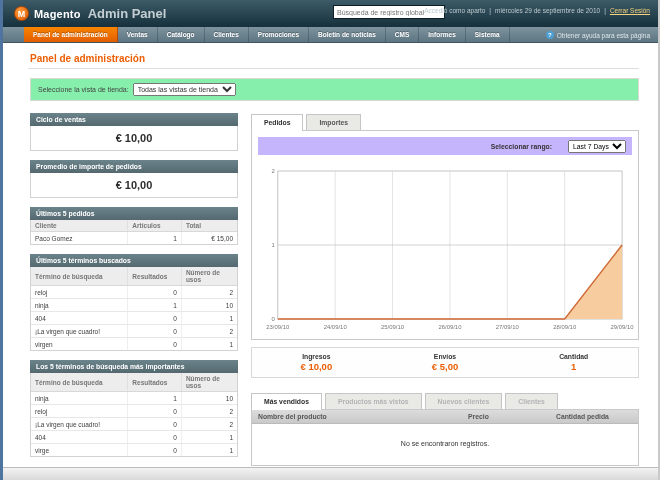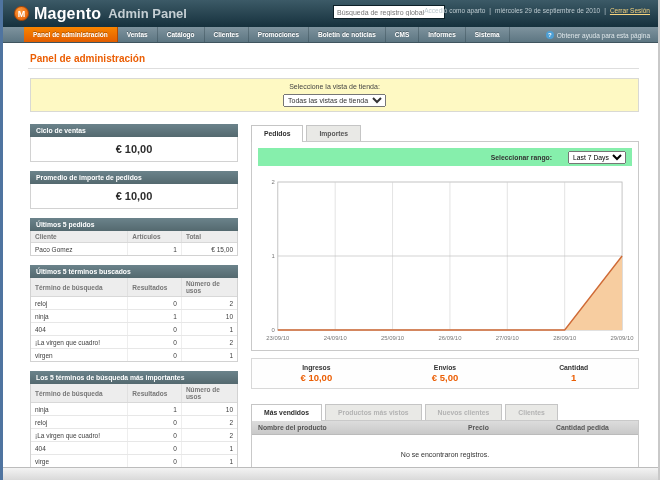--- a/index.html
+++ b/index.html
@@ -10,38 +10,38 @@
   html,body{width:660px;height:480px;overflow:hidden;}
   body{font-family:"Liberation Sans",sans-serif;background:#fff;position:relative;}
   .win-left{position:absolute;left:0;top:0;width:3px;height:480px;background:#4f74a0;z-index:50;}
   .win-right{position:absolute;right:0;top:0;width:2px;height:480px;background:#c9c9c9;z-index:50;}
   .statusbar{position:absolute;left:0;bottom:0;width:660px;height:13px;background:linear-gradient(#f3f3f3,#d9d9d9);border-top:1px solid #bcbcbc;z-index:40;}
 
   
   .header{height:27px;background:linear-gradient(#3c5a67,#16313d);display:flex;align-items:center;padding:0 8px 0 14px;position:relative;}
   .logo{display:flex;align-items:center;gap:5px;}
   .logo-icon{width:15px;height:15px;border-radius:50%;background:radial-gradient(circle at 35% 30%,#ff9a3c,#e05a00);color:#fff;font-size:9px;font-weight:bold;display:flex;align-items:center;justify-content:center;border:1px solid #b34700;}
-  .logo-name{color:#fff;font-size:16px;font-weight:bold;letter-spacing:.2px;}
+  .logo-name{color:#fff;font-size:11px;font-weight:bold;letter-spacing:.2px;}
   .logo-suffix{color:#c4ced3;font-size:13px;font-weight:bold;margin-left:2px;}
   .global-search{position:absolute;left:333px;top:5px;width:112px;height:14px;font-size:7px;border:1px solid #0c1f27;padding:0 3px;color:#555;background:#fff;}
   .header-right{position:absolute;right:10px;top:7px;font-size:6.5px;color:#bcc9cf;display:flex;gap:4px;align-items:center;white-space:nowrap;}
   .logout-link{color:#f5d37e;text-decoration:underline;cursor:pointer;}
 
   
   .nav{height:16px;background:linear-gradient(#7e939e,#5d7682);display:flex;align-items:stretch;padding-left:24px;position:relative;border-bottom:1px solid #3f545e;}
   .nav-item{font-size:6.5px;font-weight:bold;color:#fff;display:flex;align-items:center;padding:0 9px;border-right:1px solid rgba(40,60,70,.35);cursor:pointer;text-shadow:0 -1px 0 rgba(0,0,0,.3);}
   .nav-item.active{background:linear-gradient(var(--nav-active-top),var(--nav-active-bot));border-right-color:#b54a00;}
   .nav-help{position:absolute;right:10px;top:0;height:16px;display:flex;align-items:center;gap:3px;font-size:6.5px;color:#dfe7ea;cursor:pointer;}
   .help-icon{width:8px;height:8px;border-radius:50%;background:#4e9fd4;color:#fff;font-size:6px;font-weight:bold;display:flex;align-items:center;justify-content:center;}
 
   
   .content{padding:10px 21px 0 30px;}
   .page-title{color:var(--accent);font-size:10px;font-weight:bold;margin-bottom:4px;}
   .title-rule{border:none;border-top:1px solid #dedede;margin:0 0 9px -2px;}
-  .store-bar{border:1px solid #d9d9d4;background:#fef9c3;padding:4px 7px;font-size:7px;color:#444;display:flex;align-items:center;gap:4px;margin-bottom:12px;flex-direction:column;}
+  .store-bar{border:1px solid #d9d9d4;background:#86efac;padding:4px 7px;font-size:7px;color:#444;display:flex;align-items:center;gap:4px;margin-bottom:12px;}
   .store-bar select{font-size:7px;height:13px;color:#333;}
 
   .dash{display:flex;align-items:flex-start;}
   .col-left{width:208px;flex:none;}
   .col-right{flex:1;margin-left:13px;min-width:0;}
 
   
   .card{margin-bottom:9px;}
   .card-head{background:linear-gradient(#6b838b,#54696f);color:#fff;font-size:6.8px;font-weight:bold;padding:3px 6px;}
   .card-body{border:1px solid #d2d2d2;border-top:none;background:#fff;}
@@ -56,21 +56,21 @@
   .card th:nth-child(2){width:26%;}
   .card th:nth-child(3){width:27%;}
 
   
   .tabs{display:flex;align-items:flex-end;position:relative;z-index:2;}
   .tab{font-size:6.8px;font-weight:bold;padding:4px 12px;border:1px solid #c5c5c5;border-bottom:none;background:#e9e9e6;color:#555;margin-right:3px;cursor:pointer;}
   .tab.active{background:#fff;color:#2d2d2d;position:relative;top:1px;padding-bottom:5px;}
   .tab.disabled{color:#b3b3b3;}
 
   .panel{border:1px solid var(--panel-border);background:#fff;padding:6px;position:relative;z-index:1;}
-  .range-bar{background:#86efac;height:18px;display:flex;align-items:center;justify-content:flex-end;gap:16px;font-size:6.8px;font-weight:bold;color:#333;padding:0 6px;margin-bottom:8px;}
+  .range-bar{background:#c4b5fd;height:18px;display:flex;align-items:center;justify-content:flex-end;gap:16px;font-size:6.8px;font-weight:bold;color:#333;padding:0 6px;margin-bottom:8px;}
   .range-bar select{font-size:6.8px;height:13px;font-weight:normal;}
   .chart-wrap{padding:2px 4px 0 2px;}
   svg{display:block;overflow:visible;}
 
   .stats-box{border:1px solid #d8d8d8;background:#fefefe;margin-top:7px;padding:5px 0;display:flex;}
   .stat{flex:1;text-align:center;}
   .stat-label{font-size:6.8px;font-weight:bold;color:#333;}
   .stat-value{font-size:9.5px;font-weight:bold;color:var(--accent);margin-top:1px;}
 
   .bottom-section{margin-top:14px;}

